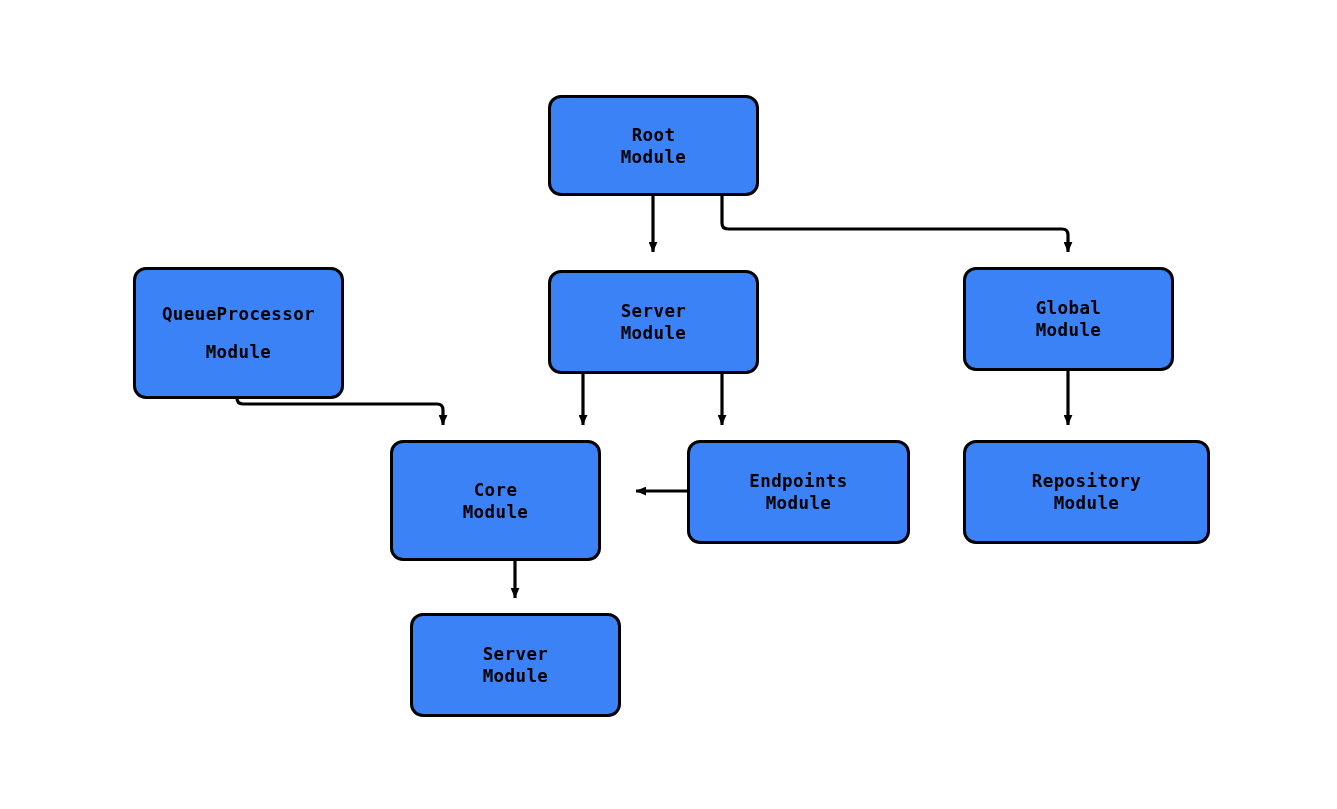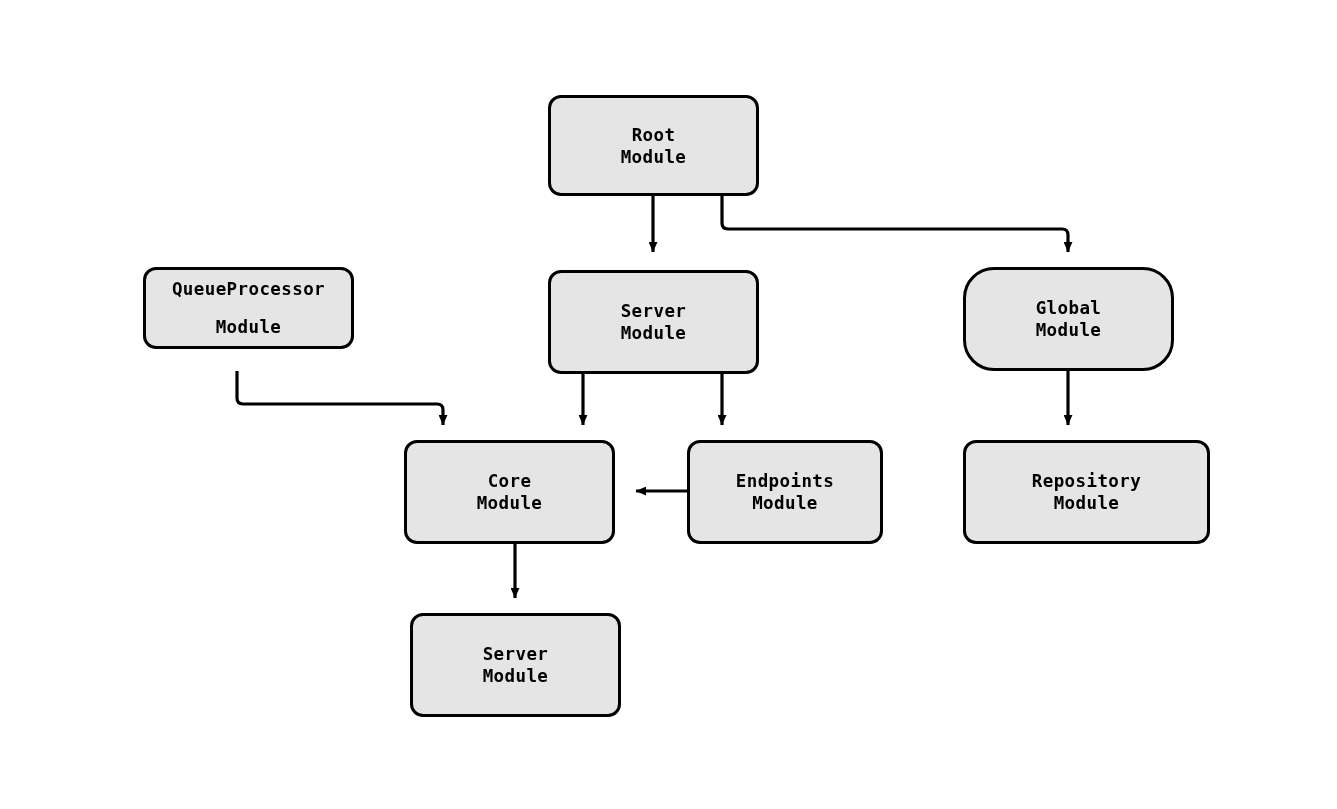--- a/index.html
+++ b/index.html
@@ -23,21 +23,21 @@
   #edge-layer {
     position: absolute;
     left: 0;
     top: 0;
     width: 1337px;
     height: 809px;
   }
   .node {
     position: absolute;
     box-sizing: border-box;
-    background: #e5e5e5;
+    background: #3b82f6;
     border: 3.2px solid #000000;
     border-radius: 13px;
     display: flex;
     flex-direction: column;
     align-items: center;
     justify-content: center;
     z-index: 2;
   }
   .node-label {
     font-family: "DejaVu Sans Mono", "Liberation Mono", monospace;
@@ -77,41 +77,41 @@
     <path d="M 515 544 L 515 598" fill="none" stroke="#000000" stroke-width="3.2" marker-end="url(#arrowhead)"></path>
 
     <path d="M 1068 371 L 1068 425" fill="none" stroke="#000000" stroke-width="3.2" marker-end="url(#arrowhead)"></path>
   </svg>
 
   <div class="node" style="left:548px; top:95px; width:211px; height:101px;">
     <div class="node-label">Root</div>
     <div class="node-label">Module</div>
   </div>
 
-  <div class="node" style="left:143px; top:267px; width:211px; height:82px;gap:16px;">
+  <div class="node" style="left:133px; top:267px; width:211px; height:132px;gap:16px;">
     <div class="node-label">QueueProcessor</div>
     <div class="node-label">Module</div>
   </div>
 
   <div class="node" style="left:548px; top:270px; width:211px; height:104px;">
     <div class="node-label">Server</div>
     <div class="node-label">Module</div>
   </div>
 
-  <div class="node" style="left:963px; top:267px; width:211px; height:104px;border-radius:31px;">
+  <div class="node" style="left:963px; top:267px; width:211px; height:104px;">
     <div class="node-label">Global</div>
     <div class="node-label">Module</div>
   </div>
 
-  <div class="node" style="left:404px; top:440px; width:211px; height:104px;">
+  <div class="node" style="left:390px; top:440px; width:211px; height:121px;">
     <div class="node-label">Core</div>
     <div class="node-label">Module</div>
   </div>
 
-  <div class="node" style="left:687px; top:440px; width:196px; height:104px;">
+  <div class="node" style="left:687px; top:440px; width:223px; height:104px;">
     <div class="node-label">Endpoints</div>
     <div class="node-label">Module</div>
   </div>
 
   <div class="node" style="left:963px; top:440px; width:247px; height:104px;">
     <div class="node-label">Repository</div>
     <div class="node-label">Module</div>
   </div>
 
   <div class="node" style="left:410px; top:613px; width:211px; height:104px;">

